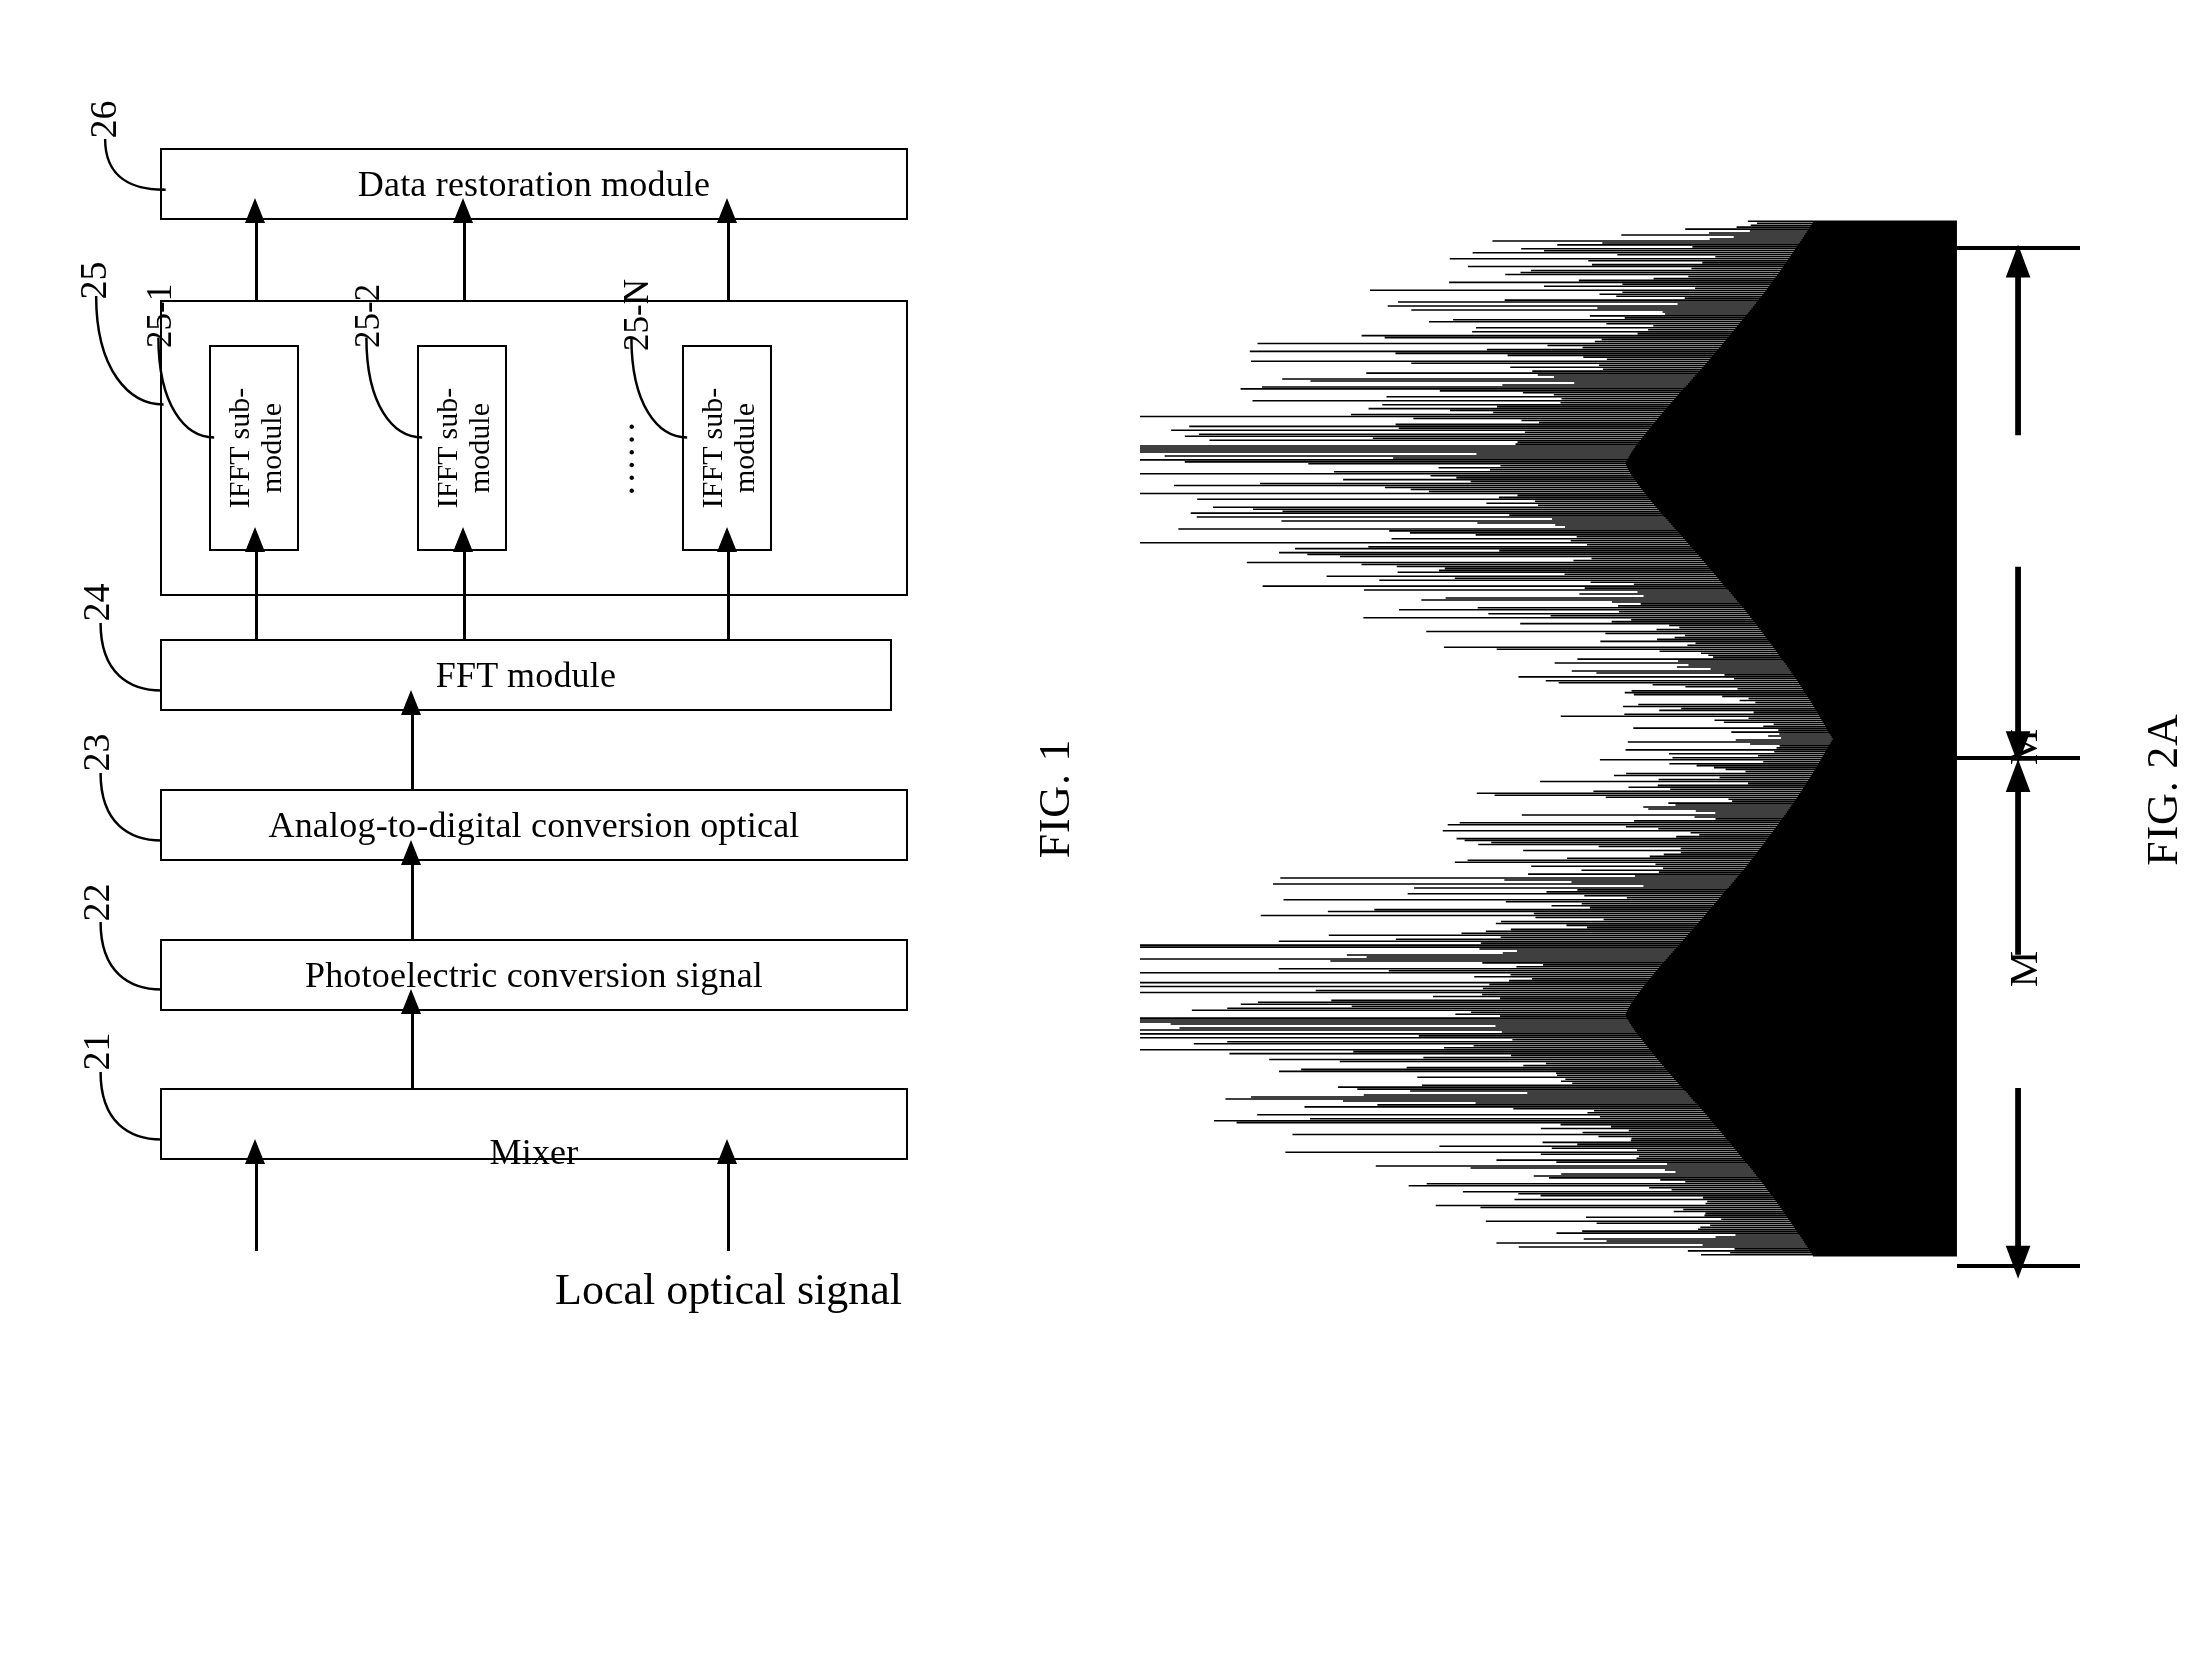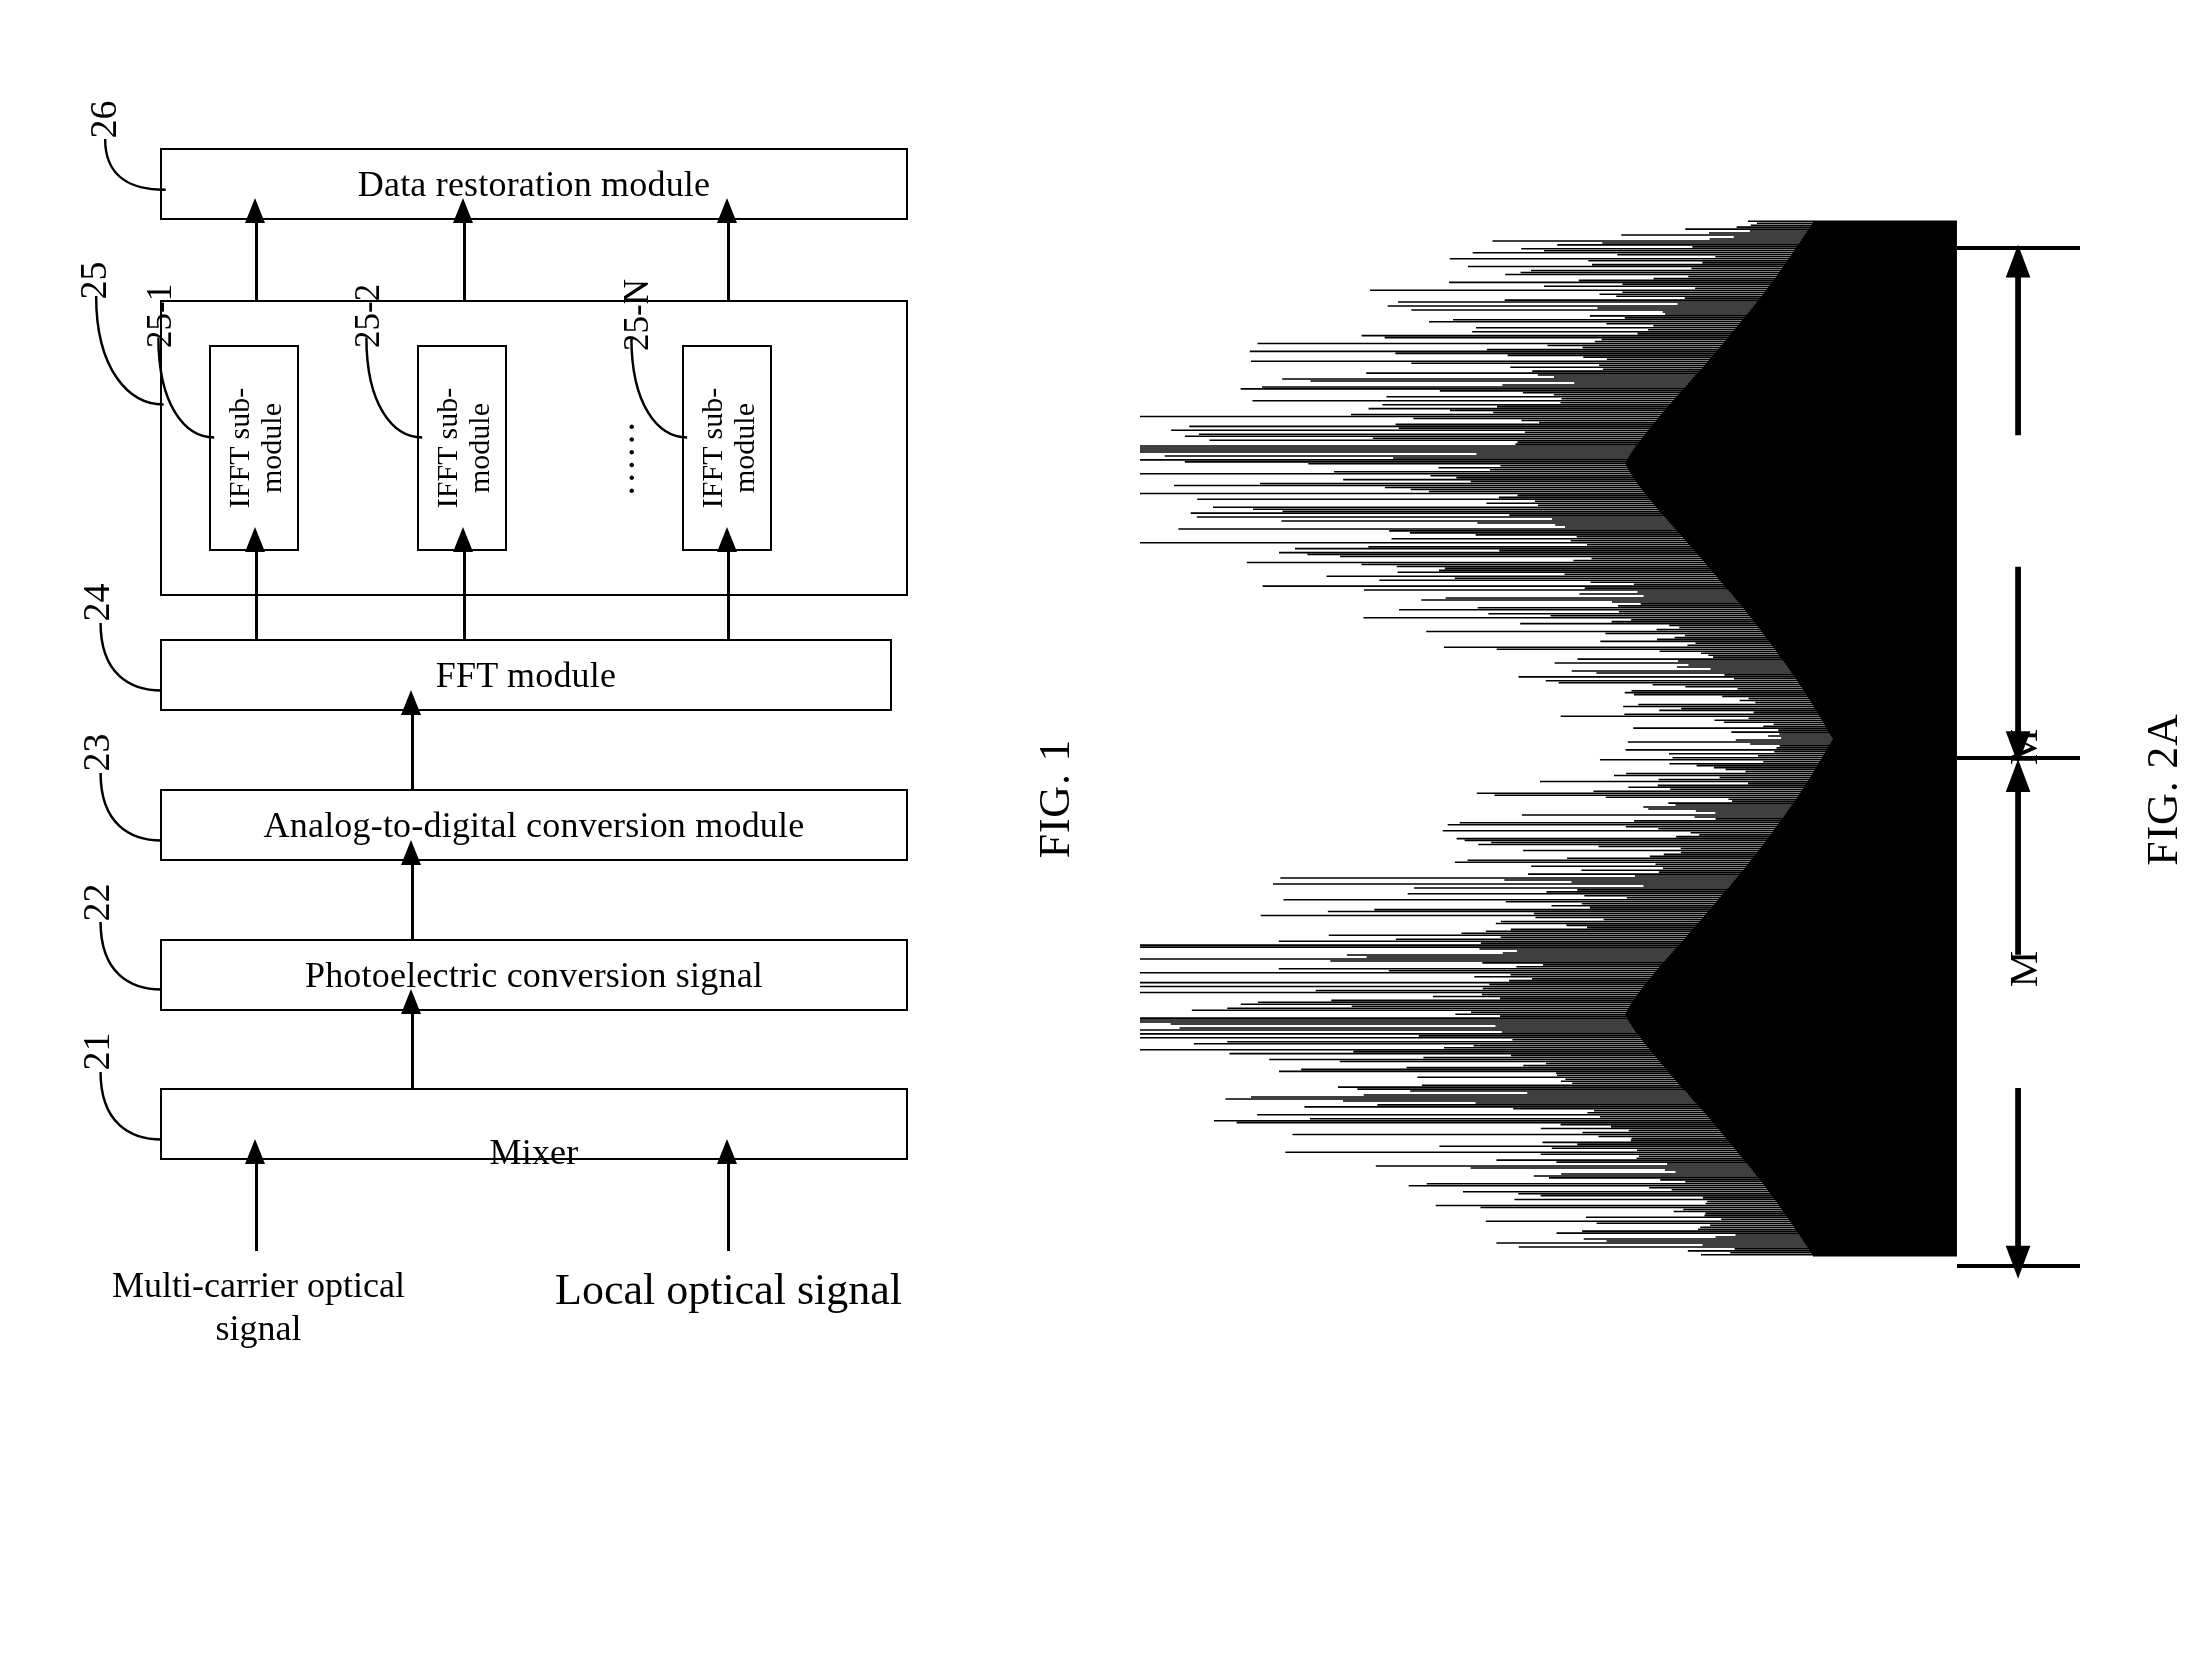--- a/index.html
+++ b/index.html
@@ -250,21 +250,21 @@
       <path d="M 20 0 C 20 62, 56 82, 94 82" stroke="#000" stroke-width="3" fill="none"></path>
     </svg>
     <span class="refnum" style="left:26px; top:526px; width:49px;">24</span>
 
     <div class="arrow-up" style="left:366px; top:666px; height:76px;">
       <div class="shaft" style="height:76px;"></div>
       <div class="head"></div>
     </div>
 
     <div class="blockbox" style="left:115px; top:740px; width:748px; height:72px;">
-      <span class="lbl" style="transform:translate(-50%,-50%) rotate(0deg);">Analog-to-digital conversion module</span>
+      <span class="lbl" style="transform:translate(-50%,-50%) rotate(0deg);">Analog-to-digital conversion optical</span>
     </div>
     <svg class="leader" style="left:39px; top:724px; width:99px; height:107px;" viewBox="0 0 120 130">
       <path d="M 20 0 C 20 62, 56 82, 94 82" stroke="#000" stroke-width="3" fill="none"></path>
     </svg>
     <span class="refnum" style="left:26px; top:676px; width:49px;">23</span>
 
     <div class="arrow-up" style="left:366px; top:816px; height:76px;">
       <div class="shaft" style="height:76px;"></div>
       <div class="head"></div>
     </div>
@@ -292,23 +292,20 @@
 
     <div class="arrow-up" style="left:210px; top:1115px; height:87px;">
       <div class="shaft" style="height:87px;"></div>
       <div class="head"></div>
     </div>
     <div class="arrow-up" style="left:682px; top:1115px; height:87px;">
       <div class="shaft" style="height:87px;"></div>
       <div class="head"></div>
     </div>
 
-    <div style="position:absolute; left:49px; top:1215px; width:329px; text-align:center;
-                font-size:36px; line-height:1.2; white-space:pre-line;">Multi-carrier optical
-signal</div>
 
     <div style="position:absolute; left:510px; top:1215px; width:378px; text-align:left;
                 font-size:44px; line-height:1.2;">Local optical signal</div>
 
     <div class="figcaption" style="left:927px; top:724px; width:164px; text-align:center;">FIG. 1</div>
   </div>
 
   <div class="fig2">
 
     <div class="spectrum-wrap">

